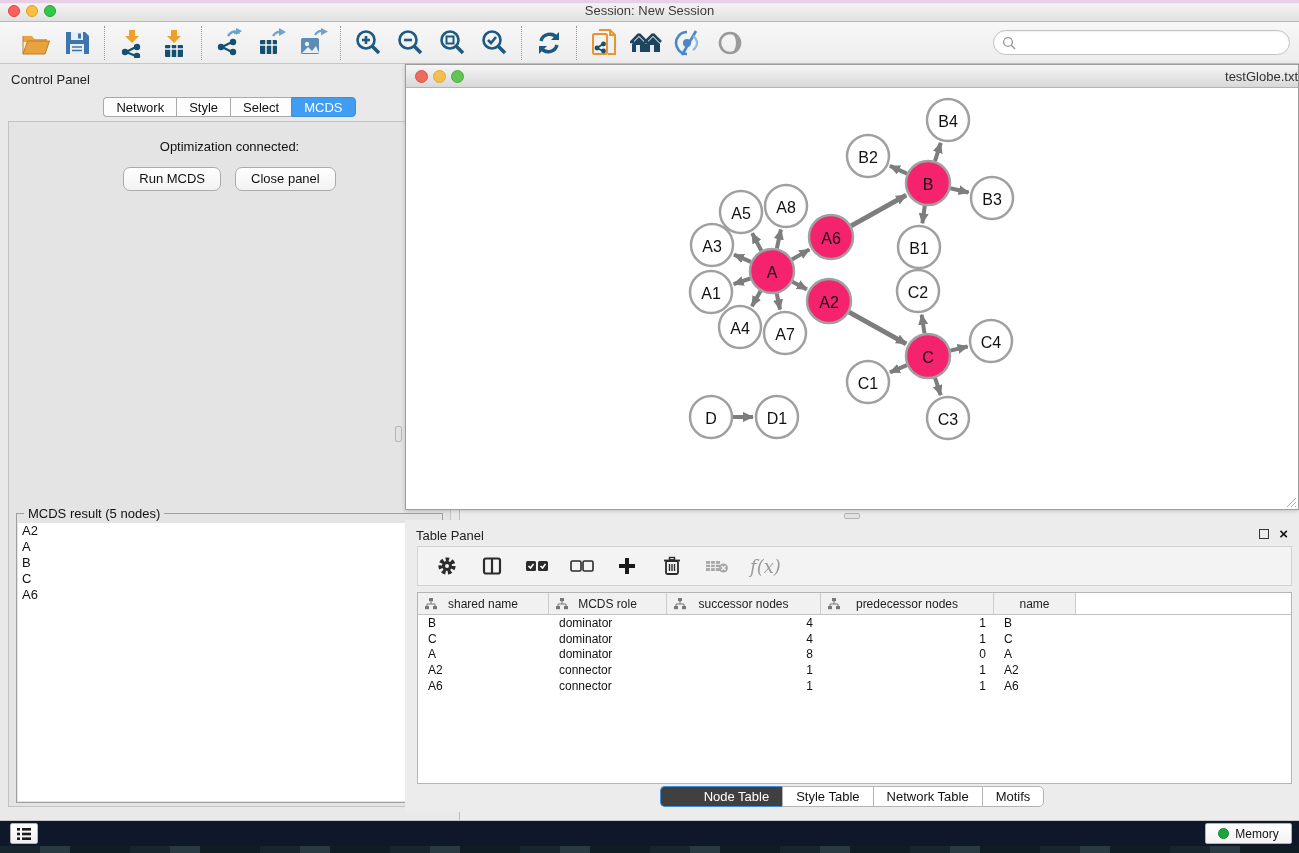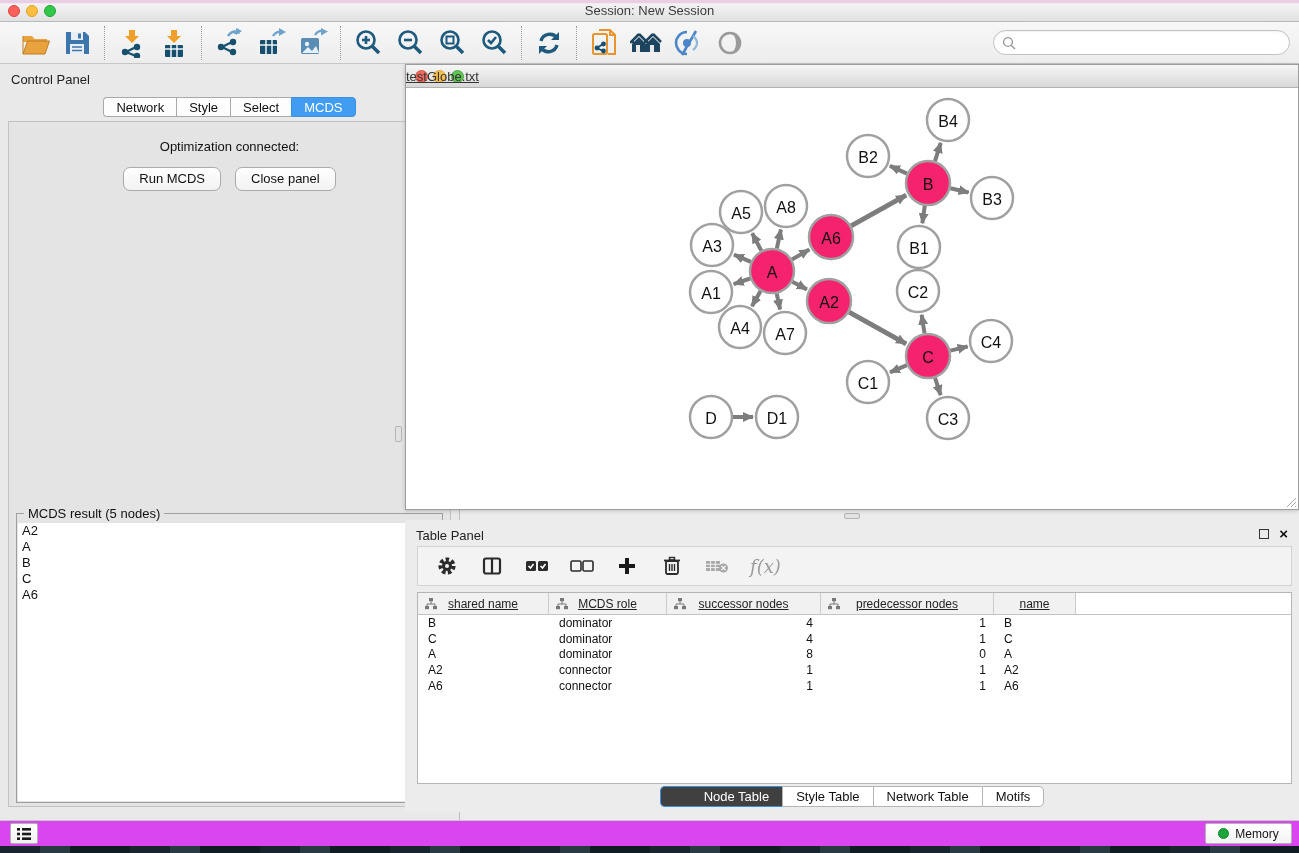--- a/index.html
+++ b/index.html
@@ -55,55 +55,55 @@
   .result-box { position:absolute; left:7px; right:7px; top:391px; bottom:3px; border:1px solid #9f9f9f; }
   .result-title { position:absolute; left:7px; top:-8px; background:#e4e4e4; padding:0 4px; font-size:13px; color:#111; }
   .result-list { position:absolute; left:1px; right:12px; top:9px; bottom:1px; background:#fff; overflow:hidden; }
   .result-item { font-size:13px; line-height:16px; padding-left:4px; color:#111; }
   .result-scroll { position:absolute; right:1px; top:9px; bottom:1px; width:11px; background:#f4f4f4; border-left:1px solid #d8d8d8; }
 
   
   .net-window { position:absolute; left:405px; top:64px; width:894px; height:446px;
     background:#fff; border:1px solid #9d9d9d; box-shadow:0 1px 4px rgba(0,0,0,.18); }
   .net-titlebar { position:relative; height:23px; background:linear-gradient(#f6f6f6,#d8d8d8); border-bottom:1px solid #b2b2b2; }
-  .net-titlebar .title { position:absolute; left:0; right:0; top:4px; text-align:left; font-size:13px; color:#333;text-decoration:underline; }
+  .net-titlebar .title { position:absolute; left:0; right:0; top:4px; text-align:right; font-size:13px; color:#333; }
   .net-tl { position:absolute; top:5px; width:13px; height:13px; border-radius:50%; }
   .net-tl.red { left:9px;  background:#ed6a5e; border:1px solid #d55548; }
   .net-tl.yel { left:27px; background:#f5bf4f; border:1px solid #dba738; }
   .net-tl.grn { left:45px; background:#61c555; border:1px solid #4aad3f; }
   .net-canvas { position:relative; width:892px; height:421px; background:#fff; }
   .resize-grip { position:absolute; right:1px; bottom:1px; }
 
   
   .vsplit-handle { position:absolute; left:395px; top:426px; width:7px; height:16px; background:#e2e2e2; border:1px solid #b5b5b5; border-radius:2px; }
   .hsplit-handle { position:absolute; left:844px; top:513px; width:16px; height:6px; background:#e2e2e2; border:1px solid #b5b5b5; border-radius:2px; }
 
   
   .table-panel { position:absolute; left:405px; top:520px; width:894px; height:292px; background:#ececec; }
   .tp-toolbar { position:absolute; left:12px; right:7px; top:26px; height:40px; background:#f3f3f3;
     border:1px solid #d2d2d2; display:flex; align-items:center; gap:21px; padding-left:17px; }
   .tp-ico { display:flex; align-items:center; justify-content:center; width:24px; height:24px; }
   .fx-ico { font-family:"DejaVu Serif", serif; font-style:italic; font-size:18px; color:#9a9a9a; }
   .ttable { position:absolute; left:12px; right:7px; top:72px; bottom:28px; background:#fff; border:1px solid #b5b5b5; overflow:hidden; }
   .thead { display:flex; height:22px; border-bottom:1px solid #c3c3c3; }
-  .th { background:#f1f1f1; border-right:1px solid #cccccc; display:flex; align-items:center; justify-content:center; gap:5px; font-size:12px; color:#222; position:relative;text-decoration:underline; }
+  .th { background:#f1f1f1; border-right:1px solid #cccccc; display:flex; align-items:center; justify-content:center; gap:5px; font-size:12px; color:#222; position:relative; }
   .th .tree-ico { position:absolute; left:7px; top:5px; }
   .c0{width:131px}.c1{width:118px}.c2{width:154px}.c3{width:173px}.c4{width:82px}
   .tbody { font-size:12px; }
   .trow { display:flex; height:15.8px; align-items:center; }
   .tcell { overflow:hidden; white-space:nowrap; padding-left:10px; color:#111; }
   .tcell.num { text-align:right; padding-left:0; padding-right:8px; }
   .tp-tabs { position:absolute; left:0; right:0; bottom:5px; display:flex; justify-content:center; }
   .tp-tab { background:#fff; border:1px solid #b4b4b4; border-right:none; padding:2px 13px 3px; font-size:13px; color:#111; height:21px; }
   .tp-tab:first-child { border-radius:5px 0 0 5px; }
   .tp-tab:last-child { border-right:1px solid #b4b4b4; border-radius:0 5px 5px 0; }
   .tp-tab.active { background:#404040; border-color:#3c8fdd; color:#fff;padding-left:43px; }
 
   
-  .statusbar { position:absolute; left:0; top:820px; width:1299px; height:26px; background:#d946ef; border-top:1px solid #c6c6c6; }
+  .statusbar { position:absolute; left:0; top:820px; width:1299px; height:26px; background:#0f172a; border-top:1px solid #c6c6c6; }
   .status-list-btn { position:absolute; left:10px; top:2px; width:28px; height:21px; background:linear-gradient(#fff,#f0f0f0);
     border:1px solid #b2b2b2; border-radius:2px; display:flex; align-items:center; justify-content:center; }
   .memory-btn { position:absolute; right:7px; top:2px; width:87px; height:21px; background:linear-gradient(#fff,#f3f3f3);
     border:1px solid #b2b2b2; border-radius:2px; display:flex; align-items:center; justify-content:center; gap:6px; font-size:12px; color:#111; }
   .mem-dot { width:11px; height:11px; border-radius:50%; background:#1ba53c; border:1px solid #148a30; }
   .desktop-strip { position:absolute; left:0; top:846px; width:1299px; height:7px;
     background:repeating-linear-gradient(90deg,#17252e 0 40px,#2a3a42 40px 70px,#101c24 70px 130px); }
 </style>
 </head>
 <body>

